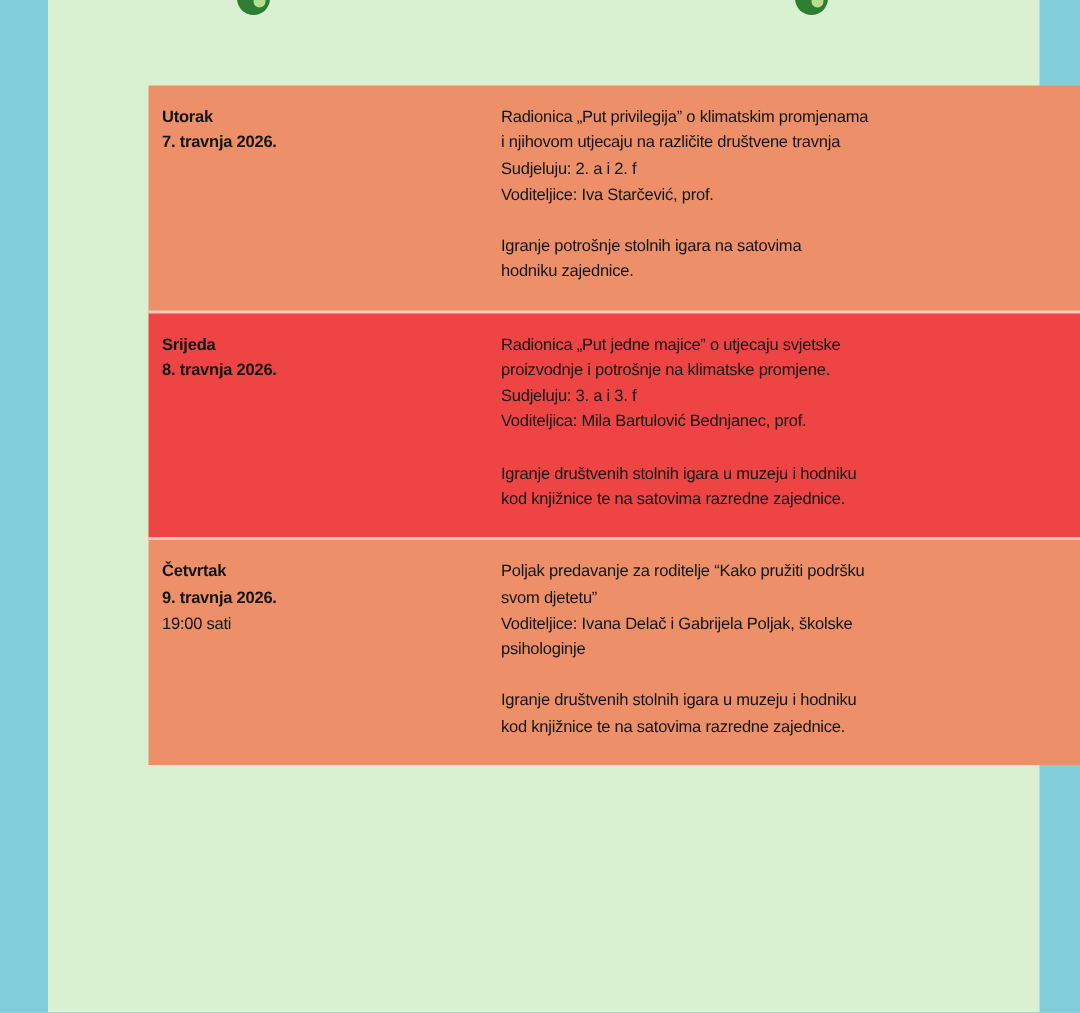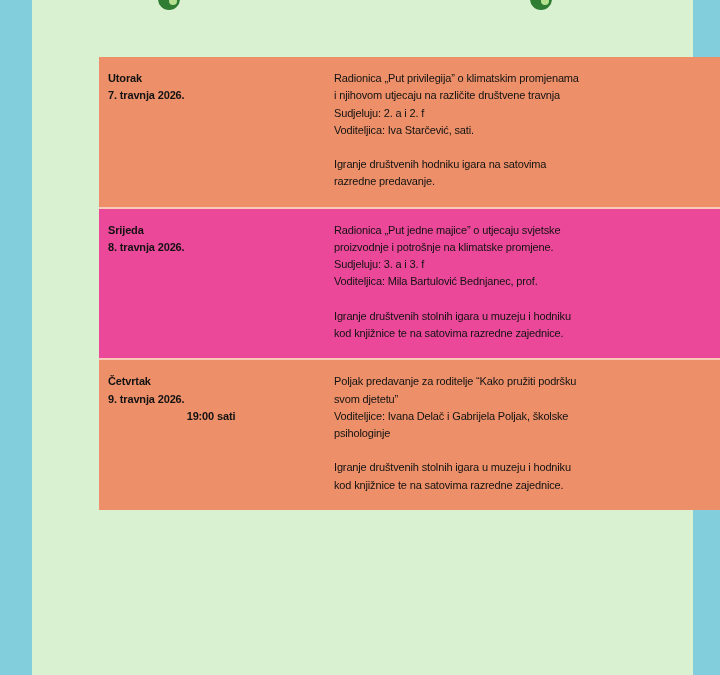--- a/index.html
+++ b/index.html
@@ -67,21 +67,21 @@
     top: 57px;
     width: 590px;
     border-collapse: collapse;
     table-layout: fixed;
   }
 
   .schedule-table tr.row-dark > td {
     background: #ed9069;
   }
   .schedule-table tr.row-light > td {
-    background: #ec4899;
+    background: #ef4444;
   }
 
   .schedule-table td {
     vertical-align: top;
     padding: 13px 14px 16px 9px;
     border: 0;
     border-bottom: 2px solid #f7c9b6;
     color: #121212;
     font-family: "Liberation Sans Narrow", "Liberation Sans", sans-serif;
     font-size: 11px;
@@ -92,21 +92,21 @@
   .schedule-table td.col-when {
     width: 206px;
     font-weight: bold;
   }
   .schedule-table td.col-what {
     width: 384px;
     padding-left: 6px;
   }
 
   .when-line { display: block; white-space: nowrap; }
-  .when-line.time { font-weight: bold; text-align: center; }
+  .when-line.time { font-weight: normal; }
 
   .what-line { display: block; }
   .what-block + .what-block { margin-top: 1.55em; }
 
   
   .schedule-table tr:last-child > td {
     border-bottom: none;
   }
 </style>
 </head>
@@ -126,25 +126,25 @@
         <tr class="row-dark">
           <td class="col-when">
             <span class="when-line">Utorak</span>
             <span class="when-line">7. travnja 2026.</span>
           </td>
           <td class="col-what">
             <div class="what-block">
               <span class="what-line">Radionica „Put privilegija” o klimatskim promjenama</span>
               <span class="what-line">i njihovom utjecaju na različite društvene travnja</span>
               <span class="what-line">Sudjeluju: 2. a i 2. f</span>
-              <span class="what-line">Voditeljica: Iva Starčević, sati.</span>
+              <span class="what-line">Voditeljice: Iva Starčević, prof.</span>
             </div>
             <div class="what-block">
-              <span class="what-line">Igranje društvenih hodniku igara na satovima</span>
-              <span class="what-line">razredne predavanje.</span>
+              <span class="what-line">Igranje potrošnje stolnih igara na satovima</span>
+              <span class="what-line">hodniku zajednice.</span>
             </div>
           </td>
         </tr>
 
         <tr class="row-light">
           <td class="col-when">
             <span class="when-line">Srijeda</span>
             <span class="when-line">8. travnja 2026.</span>
           </td>
           <td class="col-what">

